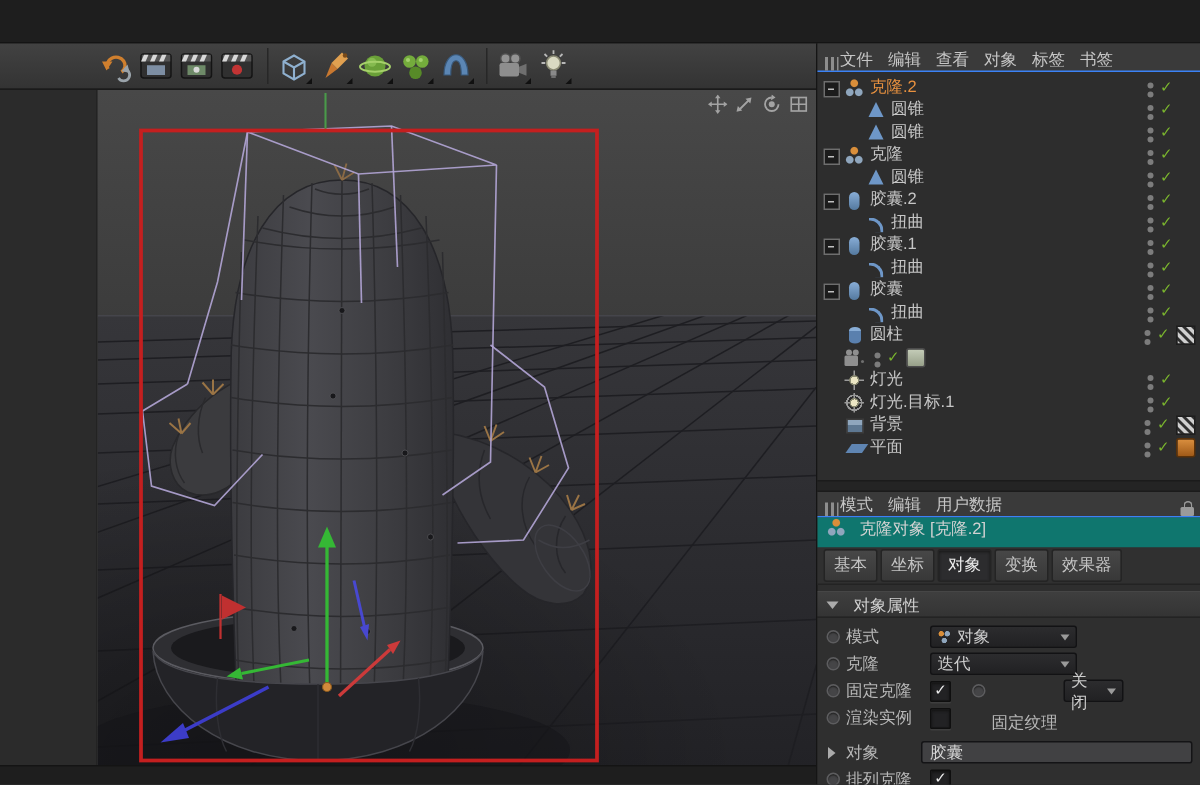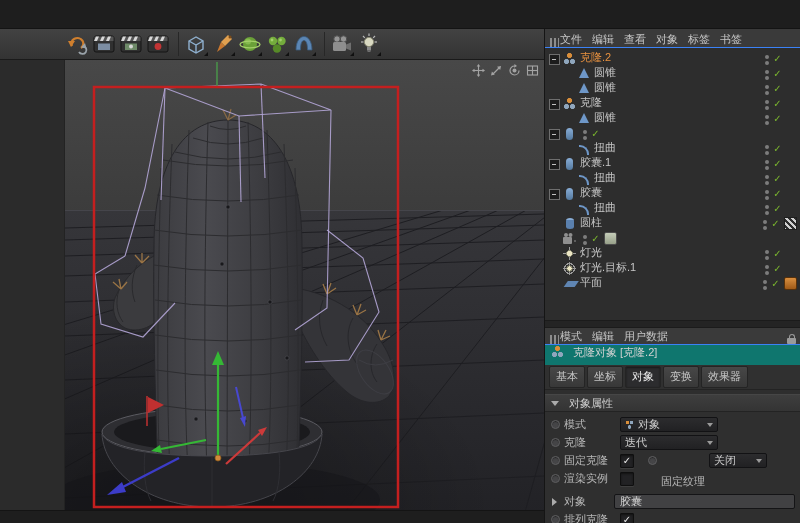--- a/index.html
+++ b/index.html
@@ -104,21 +104,21 @@
   .am-body{flex:1;background:#2f2f2f;padding:5px 6px 0;display:flex;flex-direction:column;gap:3px;
     font-size:11px;color:#b8b8b8;}
   .prop-row{display:flex;align-items:center;height:15px;gap:4px;}
   .pdot{width:7px;height:7px;border-radius:50%;background:#454547;border:1px solid #5d5d5f;
     box-shadow:inset 0 1px 1px #262626;flex:none;}
   .plabel{width:52px;flex:none;white-space:nowrap;}
   .dd{height:15px;display:flex;align-items:center;background:linear-gradient(#2c2c2e,#212123);
     border:1px solid #121214;border-radius:2px;padding:0 4px;color:#cdcdcd;gap:4px;box-sizing:border-box;}
   .dd .arrow{margin-left:auto;border-left:3px solid transparent;border-right:3px solid transparent;border-top:4px solid #9a9a9a;}
   .dd-mode,.dd-clone{width:98px;}
-  .dd-ft{width:58px;}
+  .dd-ft{width:40px;}
   .obj-dd-icon{width:9px;height:9px;flex:none;border-radius:1px;
     background:radial-gradient(circle at 2.5px 2.5px,#d98e3a 0 1.6px,transparent 2px),
                radial-gradient(circle at 6.5px 2.5px,#8fa6bd 0 1.6px,transparent 2px),
                radial-gradient(circle at 4.5px 7px,#8fa6bd 0 1.6px,transparent 2px);}
   .cb{width:12px;height:12px;flex:none;background:#222224;border:1px solid #0f0f0f;border-radius:1px;
     box-shadow:inset 0 1px 2px #121212,0 1px 0 #3e3e3e;color:#ececec;font-size:10px;line-height:12px;text-align:center;}
   .cb.checked::after{content:"\2713";}
   .linkfield{flex:1;height:15px;background:#414143;border:1px solid #141416;border-radius:2px;
     color:#d8d8d8;display:flex;align-items:center;padding:0 5px;box-sizing:border-box;}
   .tri-exp{width:0;height:0;border-top:4px solid transparent;border-bottom:4px solid transparent;
@@ -507,20 +507,21 @@
     <span class="vdots">
             <i class="vdot"></i>
             <i class="vdot"></i>
           </span>
     <span class="chk"></span>
     <span class="tag" style="visibility: hidden;"></span>
   </div>
         <div class="obj-row" style="padding-left: 4px;">
     <span class="expander"></span>
     <span class="oi oi-capsule"></span>
+    <span class="obj-label">胶囊.2</span>
     <span class="vdots">
             <i class="vdot"></i>
             <i class="vdot"></i>
           </span>
     <span class="chk"></span>
     <span class="tag" style="visibility: hidden;"></span>
   </div>
         <div class="obj-row" style="padding-left: 18px;">
     <span class="expander" style="visibility: hidden;"></span>
     <span class="oi oi-bend"></span>
@@ -611,20 +612,31 @@
         <div class="obj-row" style="padding-left: 4px;">
     <span class="expander" style="visibility: hidden;"></span>
     <span class="oi oi-light-target"></span>
     <span class="obj-label">灯光.目标.1</span>
     <span class="vdots">
             <i class="vdot"></i>
             <i class="vdot"></i>
           </span>
     <span class="chk"></span>
     <span class="tag" style="visibility: hidden;"></span>
+  </div>
+        <div class="obj-row" style="padding-left: 4px;">
+    <span class="expander" style="visibility: hidden;"></span>
+    <span class="oi oi-background"></span>
+    <span class="obj-label">背景</span>
+    <span class="vdots">
+            <i class="vdot"></i>
+            <i class="vdot"></i>
+          </span>
+    <span class="chk"></span>
+    <span class="tag tag-checker"></span>
   </div>
         <div class="obj-row" style="padding-left: 4px;">
     <span class="expander" style="visibility: hidden;"></span>
     <span class="oi oi-plane"></span>
     <span class="obj-label">平面</span>
     <span class="vdots">
             <i class="vdot"></i>
             <i class="vdot"></i>
           </span>
     <span class="chk"></span>

